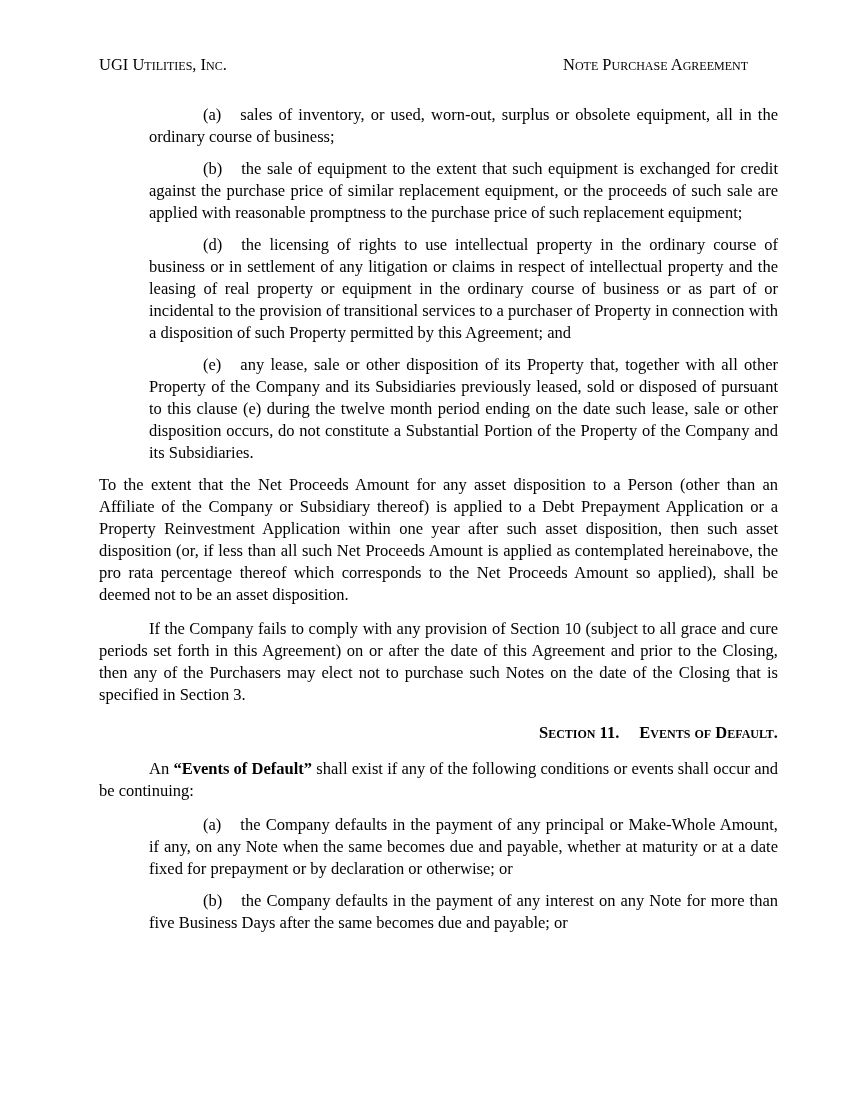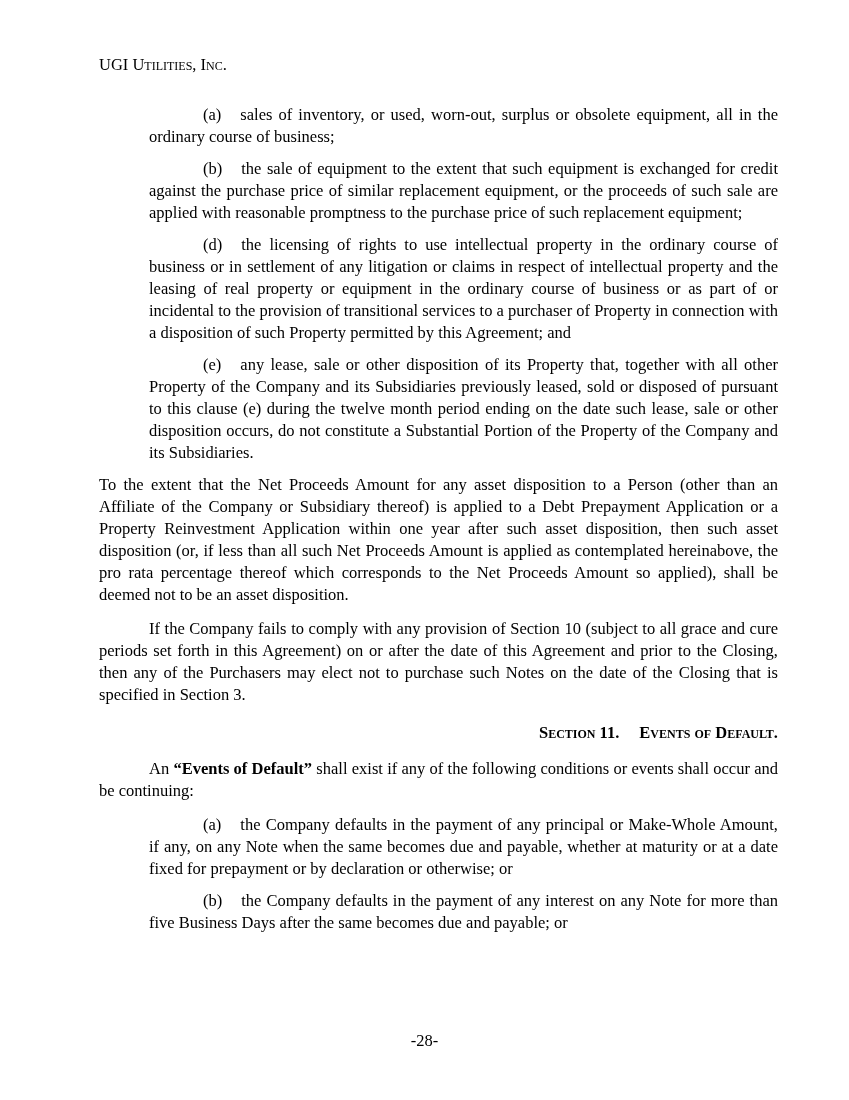--- a/index.html
+++ b/index.html
@@ -51,20 +51,21 @@
     text-align: center;
   }
 </style>
 </head>
 <body>
 
 <div class="page">
 
   <div class="header">
     <span>UGI Utilities, Inc.</span>
+    <span>Note Purchase Agreement</span>
   </div>
 
   <div class="clause"><span>(a)</span><span class="tab"></span><span>sales of inventory, or used, worn-out, surplus or obsolete equipment, all in the ordinary course of business;</span></div>
 
   <div class="clause"><span>(b)</span><span class="tab"></span><span>the sale of equipment to the extent that such equipment is exchanged for credit against the purchase price of similar replacement equipment, or the proceeds of such sale are applied with reasonable promptness to the purchase price of such replacement equipment;</span></div>
 
 
   <div class="clause"><span>(d)</span><span class="tab"></span><span>the licensing of rights to use intellectual property in the ordinary course of business or in settlement of any litigation or claims in respect of intellectual property and the leasing of real property or equipment in the ordinary course of business or as part of or incidental to the provision of transitional services to a purchaser of Property in connection with a disposition of such Property permitted by this Agreement; and</span></div>
 
   <div class="clause"><span>(e)</span><span class="tab"></span><span>any lease, sale or other disposition of its Property that, together with all other Property of the Company and its Subsidiaries previously leased, sold or disposed of pursuant to this clause (e) during the twelve month period ending on the date such lease, sale or other disposition occurs, do not constitute a Substantial Portion of the Property of the Company and its Subsidiaries.</span></div>
@@ -74,15 +75,14 @@
   <div class="block indent-first">If the Company fails to comply with any provision of Section 10 (subject to all grace and cure periods set forth in this Agreement) on or after the date of this Agreement and prior to the Closing, then any of the Purchasers may elect not to purchase such Notes on the date of the Closing that is specified in Section 3.</div>
 
   <div class="section-heading"><span>Section 11.</span><span class="tab-wide"></span><span>Events of Default.</span></div>
 
   <div class="block indent-first"><span>An </span><span class="bold">“Events of Default”</span><span> shall exist if any of the following conditions or events shall occur and be continuing:</span></div>
 
   <div class="clause"><span>(a)</span><span class="tab"></span><span>the Company defaults in the payment of any principal or Make-Whole Amount, if any, on any Note when the same becomes due and payable, whether at maturity or at a date fixed for prepayment or by declaration or otherwise; or</span></div>
 
   <div class="clause"><span>(b)</span><span class="tab"></span><span>the Company defaults in the payment of any interest on any Note for more than five Business Days after the same becomes due and payable; or</span></div>
 
-  <div class="footer"><span>-28-</span></div>
 
 </div>
 
 </body></html>

